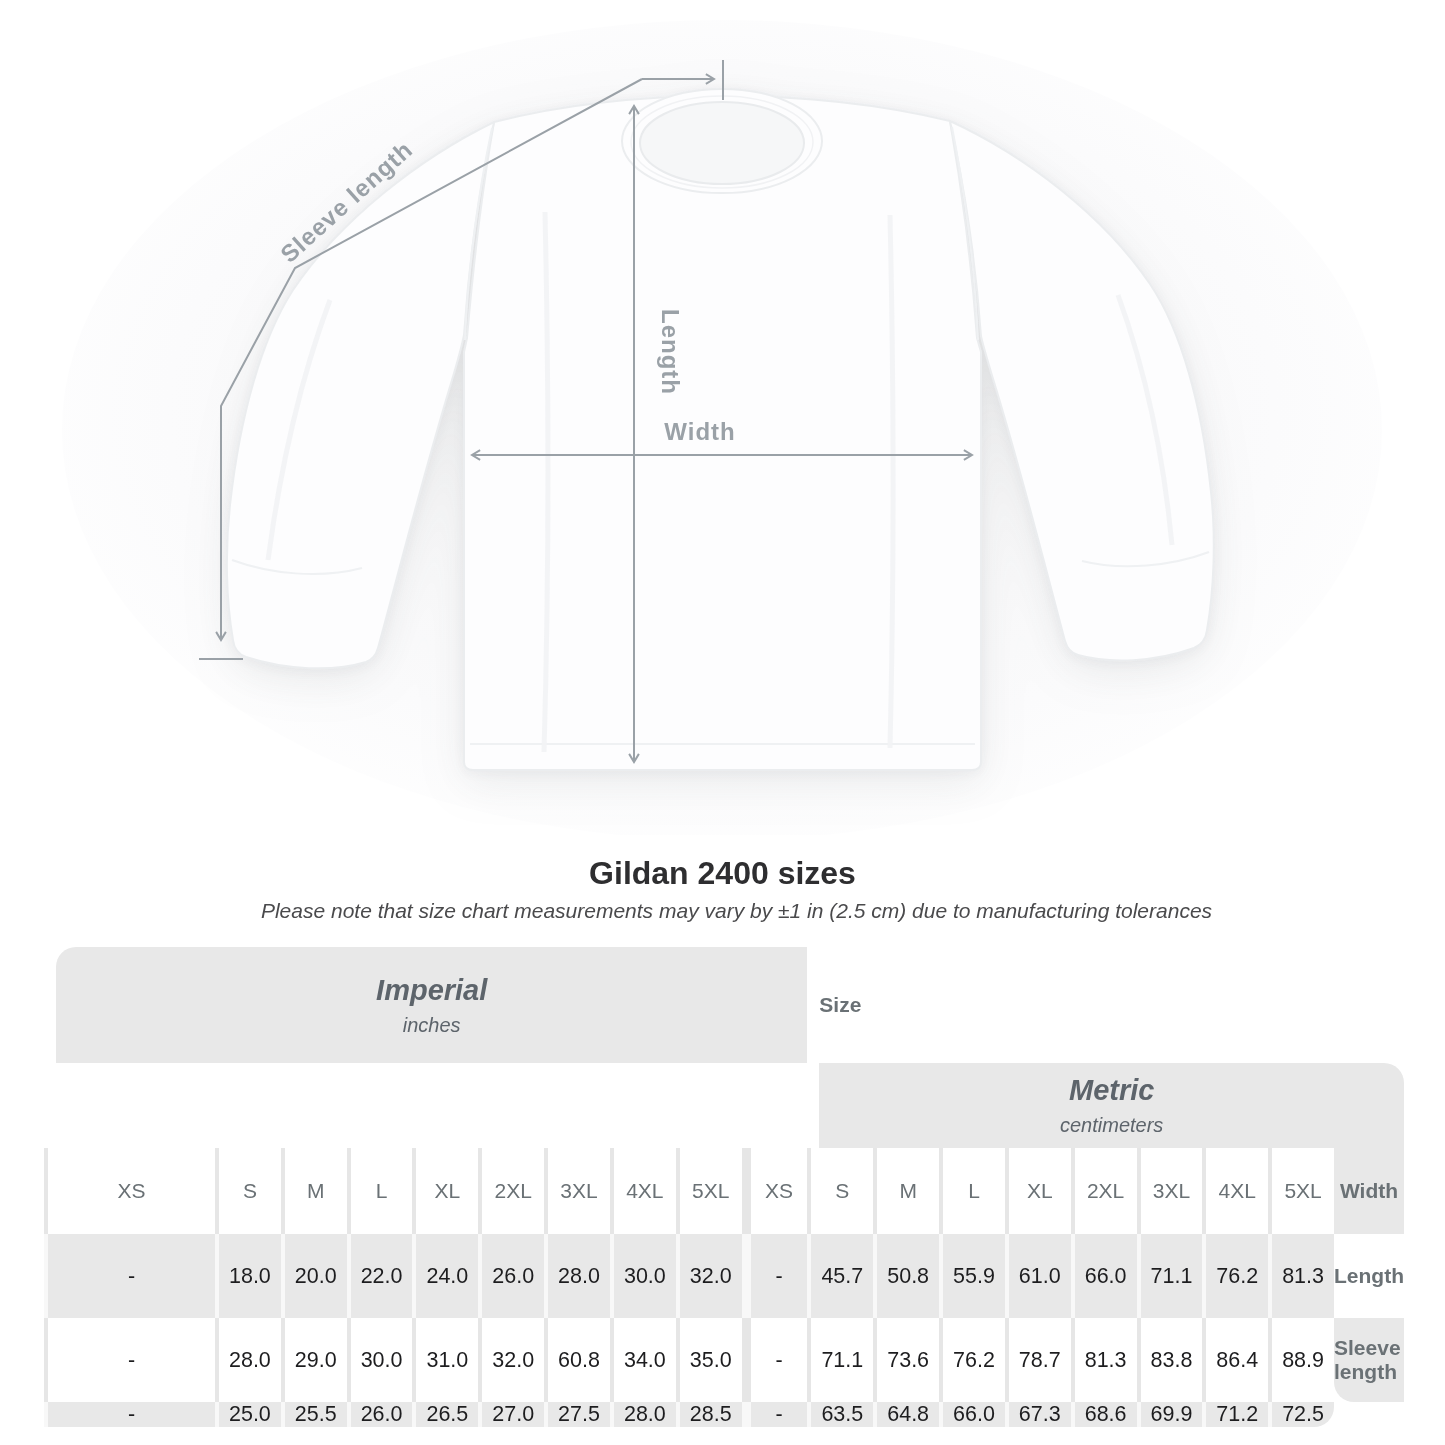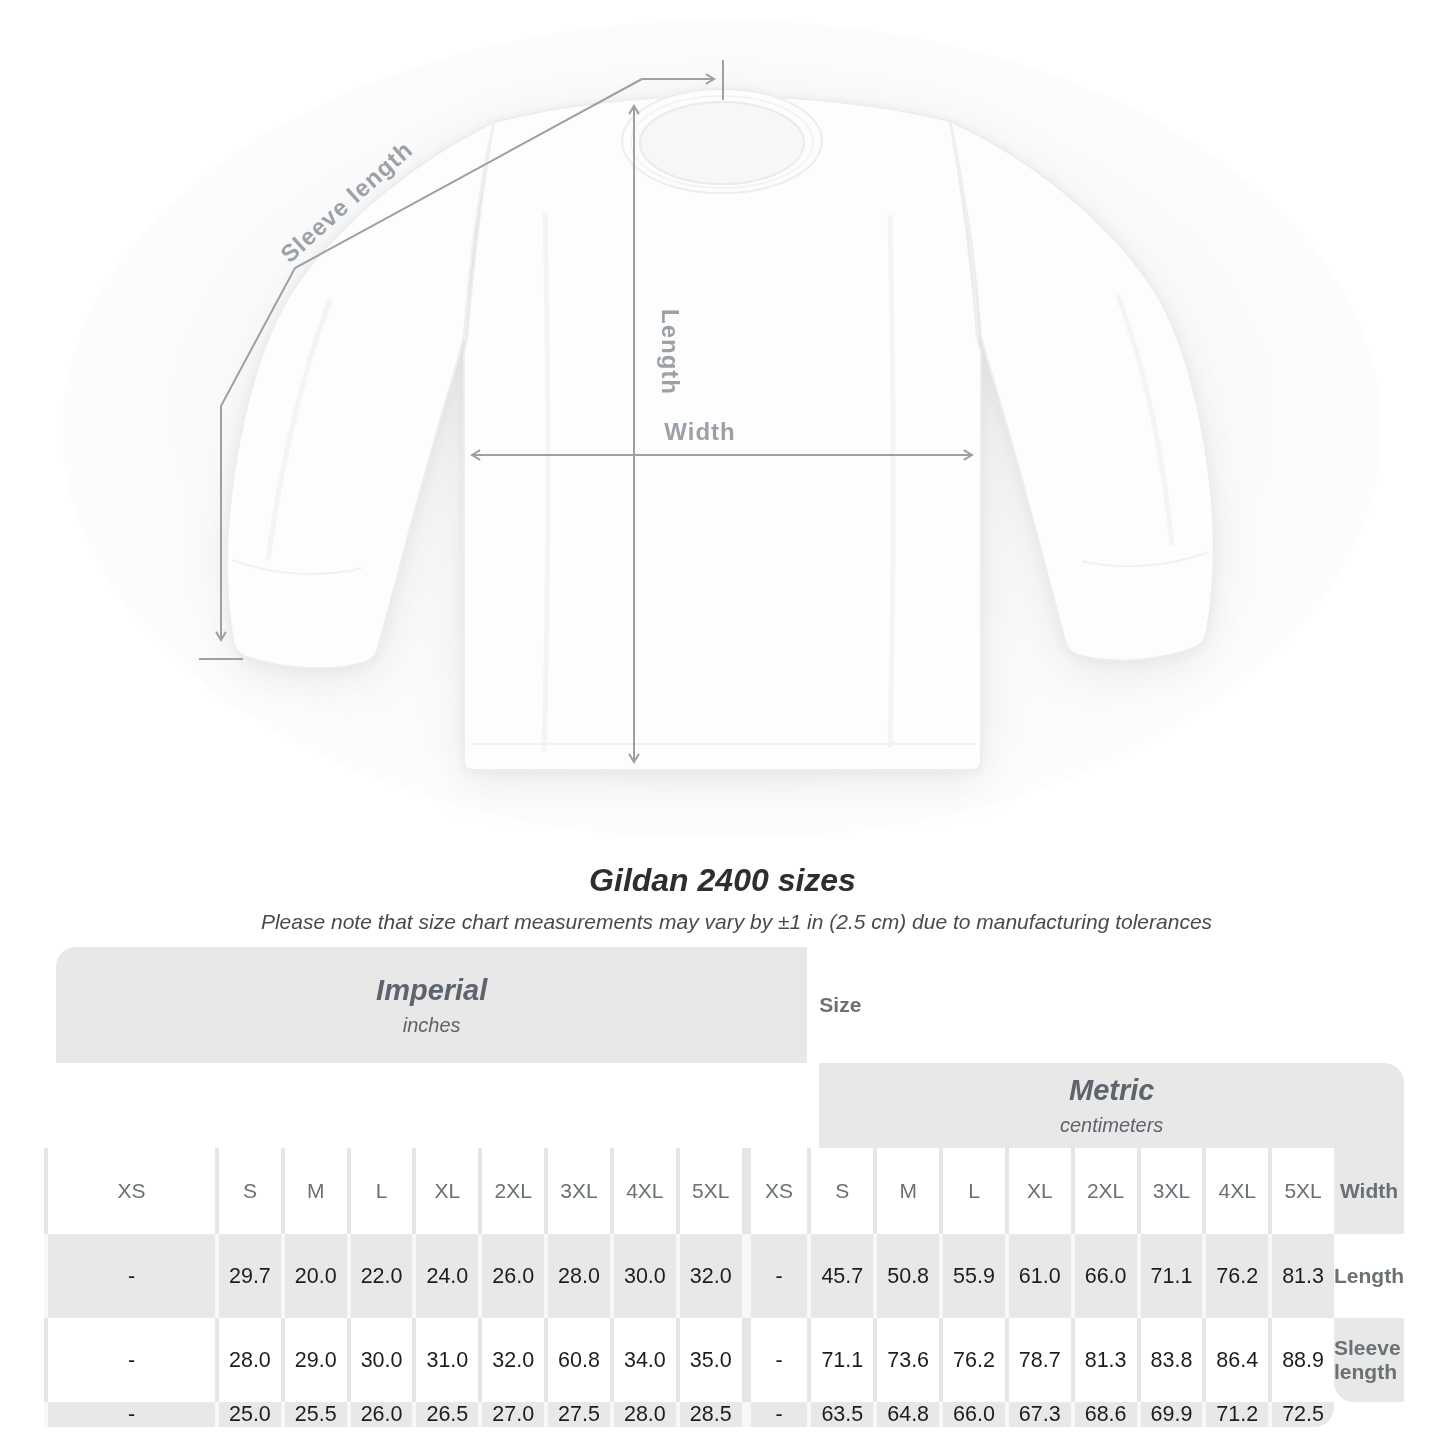--- a/index.html
+++ b/index.html
@@ -25,21 +25,21 @@
   .fold{fill:none;stroke:#f2f3f5;stroke-width:5;opacity:.9;}
   .dim{stroke:var(--dim-line);stroke-width:2;fill:none;}
   .dim-stroke{stroke:var(--dim-line);}
   .dim-label{
     fill:var(--dim-line);
     font-family:"Liberation Sans", sans-serif;
     font-weight:bold;font-size:24px;letter-spacing:1px;
   }
   
   .heading{position:absolute;top:851px;left:0;width:1445px;text-align:center;}
-  .heading h1{margin:11px;font-size:32px;font-weight:bold;color:var(--title-dark);font-style:italic;}
+  .heading h1{margin:4px;font-size:32px;font-weight:bold;color:var(--title-dark);}
   .heading .sub{margin-top:7px;font-size:21px;font-style:italic;color:var(--subtitle-gray);padding-left:28px;}
   
   .table-wrap{position:absolute;left:44px;top:947px;width:1360px;}
   #grid{
     display:grid;
     grid-template-columns:171px repeat(18, 1fr);
     grid-template-rows:116px 85px 86px 84px 84px;
   }
   .cell{display:flex;align-items:center;justify-content:center;box-sizing:border-box;}
   .row-gray{background:var(--row-gray);}
@@ -171,21 +171,21 @@
       <div class="cell row-white head sep">S</div>
       <div class="cell row-white head sep">M</div>
       <div class="cell row-white head sep">L</div>
       <div class="cell row-white head sep">XL</div>
       <div class="cell row-white head sep">2XL</div>
       <div class="cell row-white head sep">3XL</div>
       <div class="cell row-white head sep">4XL</div>
       <div class="cell row-white head sep">5XL</div>
       <div class="cell row-gray lbl">Width</div>
       <div class="cell row-gray val sep">-</div>
-      <div class="cell row-gray val sep">29.7</div>
+      <div class="cell row-gray val sep">18.0</div>
       <div class="cell row-gray val sep">20.0</div>
       <div class="cell row-gray val sep">22.0</div>
       <div class="cell row-gray val sep">24.0</div>
       <div class="cell row-gray val sep">26.0</div>
       <div class="cell row-gray val sep">28.0</div>
       <div class="cell row-gray val sep">30.0</div>
       <div class="cell row-gray val sep">32.0</div>
       <div class="cell row-gray val sep sep-wide">-</div>
       <div class="cell row-gray val sep">45.7</div>
       <div class="cell row-gray val sep">50.8</div>

